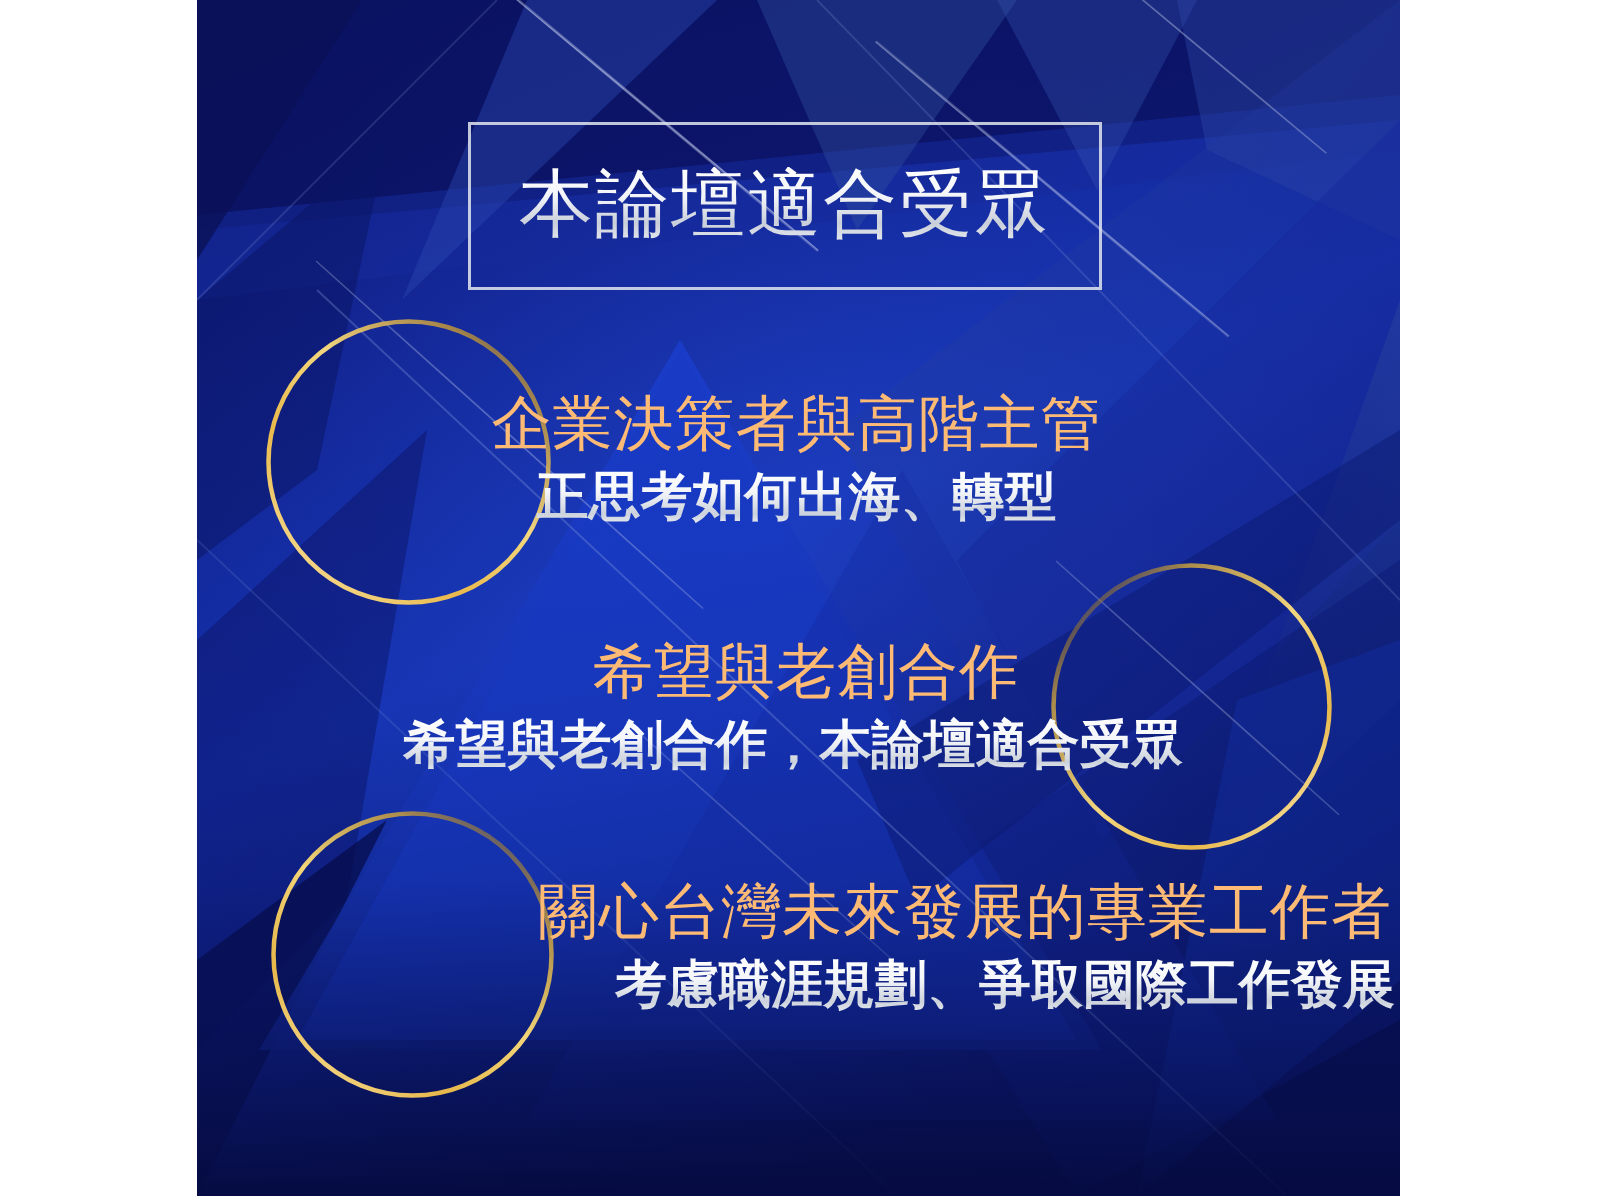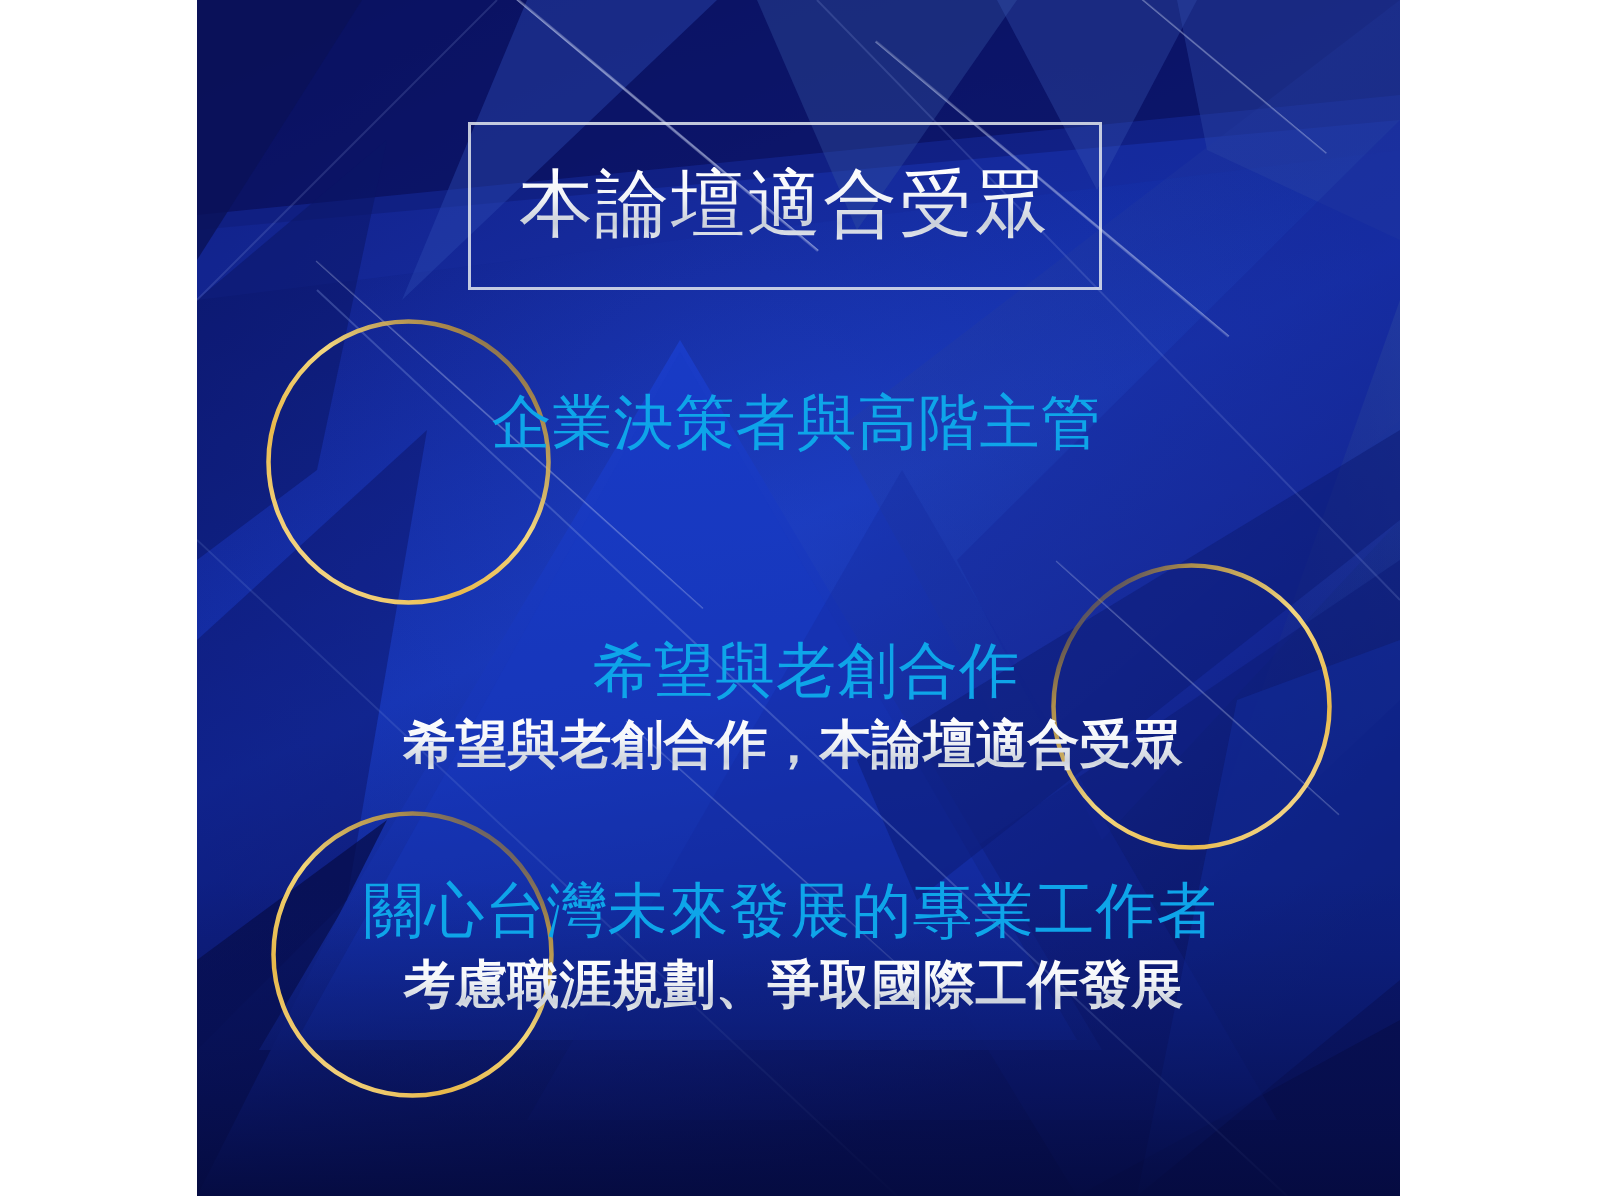--- a/index.html
+++ b/index.html
@@ -78,25 +78,25 @@
   .ring svg { display: block; }
 
   
   .aud-group {
     position: absolute;
     width: 1203px;
     left: 0;
     text-align: center;
   }
   .aud-head {
-    font-family: Liberation Serif, serif;
+    font-family: Liberation Sans, sans-serif;
     font-size: 60px;
     line-height: 1.12;
     letter-spacing: 1px;
-    color: #0ea5e9;
+    color: #fdba74;
     white-space: nowrap;
     font-weight: 400;
   }
   .aud-sub {
     font-family: "Liberation Sans", "DejaVu Sans", sans-serif;
     font-size: 52px;
     line-height: 1.15;
     letter-spacing: 0px;
     font-weight: 700;
     white-space: nowrap;
@@ -109,21 +109,21 @@
   }
 
   #group-1 { top: 390px; }
   #group-1 .aud-head { transform: translateX(-2px); }
   #group-1 .aud-sub  { transform: translateX(-2px); }
 
   #group-2 { top: 638px; }
   #group-2 .aud-head { transform: translateX(8px); }
   #group-2 .aud-sub  { transform: translateX(-5px); }
 
-  #group-3 { top: 878px; }
+  #group-3 { top: 878px; text-align: right; }
   #group-3 .aud-head { transform: translateX(-8px); }
   #group-3 .aud-sub  { transform: translateX(-5px); }
 </style>
 </head>
 <body>
 
 <div id="canvas">
 
   <div id="slide">
 
@@ -257,20 +257,21 @@
         <ellipse cx="142.5" cy="144.5" rx="139" ry="141" fill="none" stroke="url(#goldC)" stroke-width="4.5"></ellipse>
       </svg>
     </div>
 
     <div id="title-frame">
       <div id="title-text">本論壇適合受眾</div>
     </div>
 
     <div class="aud-group" id="group-1">
       <div class="aud-head">企業決策者與高階主管</div>
+      <div class="aud-sub">正思考如何出海、轉型</div>
     </div>
 
     <div class="aud-group" id="group-2">
       <div class="aud-head">希望與老創合作</div>
       <div class="aud-sub">希望與老創合作，本論壇適合受眾</div>
     </div>
 
     <div class="aud-group" id="group-3">
       <div class="aud-head">關心台灣未來發展的專業工作者</div>
       <div class="aud-sub">考慮職涯規劃、爭取國際工作發展</div>

